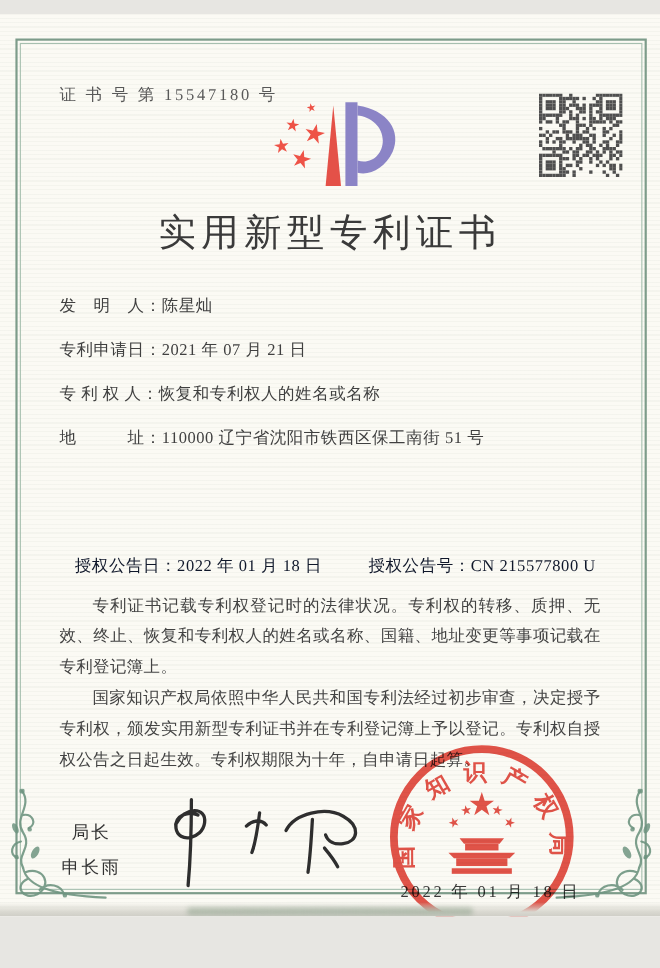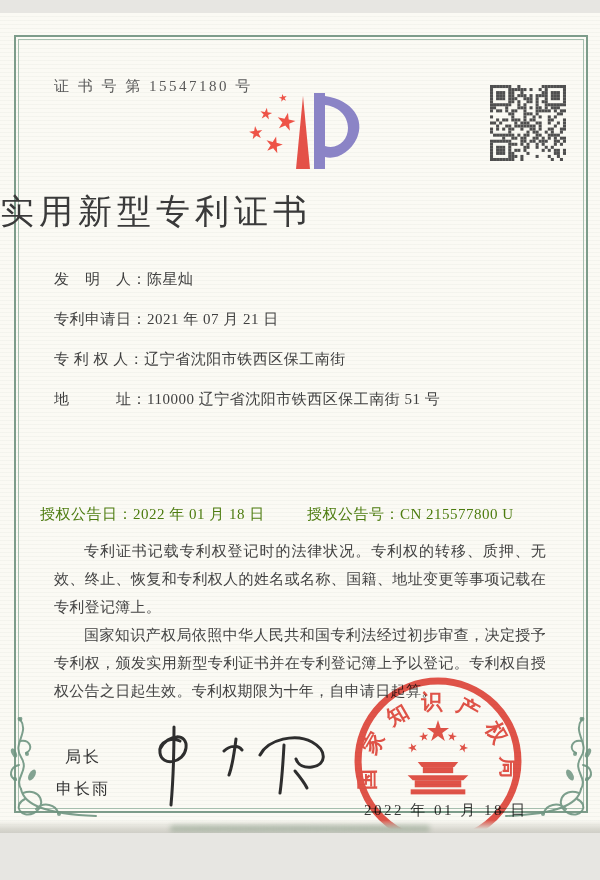--- a/index.html
+++ b/index.html
@@ -11,25 +11,25 @@
   
   .frame-outer{position:absolute;left:14px;right:12px;top:22px;bottom:20px;
      border:2.5px solid #7d9c8a;}
   .frame-inner{position:absolute;inset:2px;border:1px solid #a6bfaf;}
   .ornament{position:absolute;bottom:6px;width:92px;height:110px;}
   .ornament.left{left:6px;}
   .ornament.right{right:4px;transform:scaleX(-1);}
   .cert-no{position:absolute;left:54px;top:64px;font-size:15px;letter-spacing:2.5px;color:#585858;}
   .logo{position:absolute;left:236px;top:56px;}
   .qr{position:absolute;left:490px;top:72px;width:76px;height:76px;}
-  .title{position:absolute;left:0;right:0;top:176px;
+  .title{position:absolute;left:0;right:0;top:176px;text-align:center;
      font-size:34px;letter-spacing:5px;color:#3a3a3a;font-weight:500;}
   .fields{position:absolute;left:54px;top:256px;width:500px;font-size:15px;color:#404040;}
   .field{line-height:20px;margin-bottom:20px;letter-spacing:.5px;}
-  .grant-row{position:absolute;left:40px;top:492px;width:500px;font-size:15px;color:#4d7c0f;letter-spacing:.5px;}
+  .grant-row{position:absolute;left:68px;top:492px;width:500px;font-size:15px;color:#0f172a;letter-spacing:.5px;}
   .grant-row .pair{display:inline-block;}
   .grant-row .pair+.pair{margin-left:38px;}
   .paras{position:absolute;left:54px;top:524px;width:492px;font-size:15px;line-height:28px;
      text-align:justify;color:#434343;letter-spacing:.3px;}
   .paras p{margin:0;text-indent:2em;}
   .director{position:absolute;left:56px;top:734px;font-size:16px;color:#333;
      font-family:"Liberation Sans","DejaVu Sans",sans-serif;}
   .director div{margin-bottom:11px;letter-spacing:2px;text-align:center;}
   .signature{position:absolute;left:132px;top:708px;}
   .seal{position:absolute;left:352px;top:662px;mix-blend-mode:multiply;opacity:.92;}
@@ -417,21 +417,21 @@
       <rect x="30" y="72" width="3" height="3"></rect>
       <rect x="60" y="72" width="3" height="3"></rect>
       <rect x="69" y="72" width="3" height="3"></rect>
     </svg>
 
   <div class="title">实用新型专利证书</div>
 
   <div class="fields">
     <div class="field"><span>发　明　人：</span><span>陈星灿</span></div>
     <div class="field"><span>专利申请日：</span><span>2021 年 07 月 21 日</span></div>
-    <div class="field"><span>专 利 权 人：</span><span>辽宁省沈阳市铁西区保工南街</span></div>
+    <div class="field"><span>专 利 权 人：</span><span>恢复和专利权人的姓名或名称</span></div>
     <div class="field"><span>地　　　址：</span><span>110000 辽宁省沈阳市铁西区保工南街 51 号</span></div>
   </div>
 
   <div class="grant-row">
     <span class="pair">
       <span>授权公告日：</span><span>2022 年 01 月 18 日</span>
     </span>
     <span class="pair">
       <span>授权公告号：</span><span>CN 215577800 U</span>
     </span>

